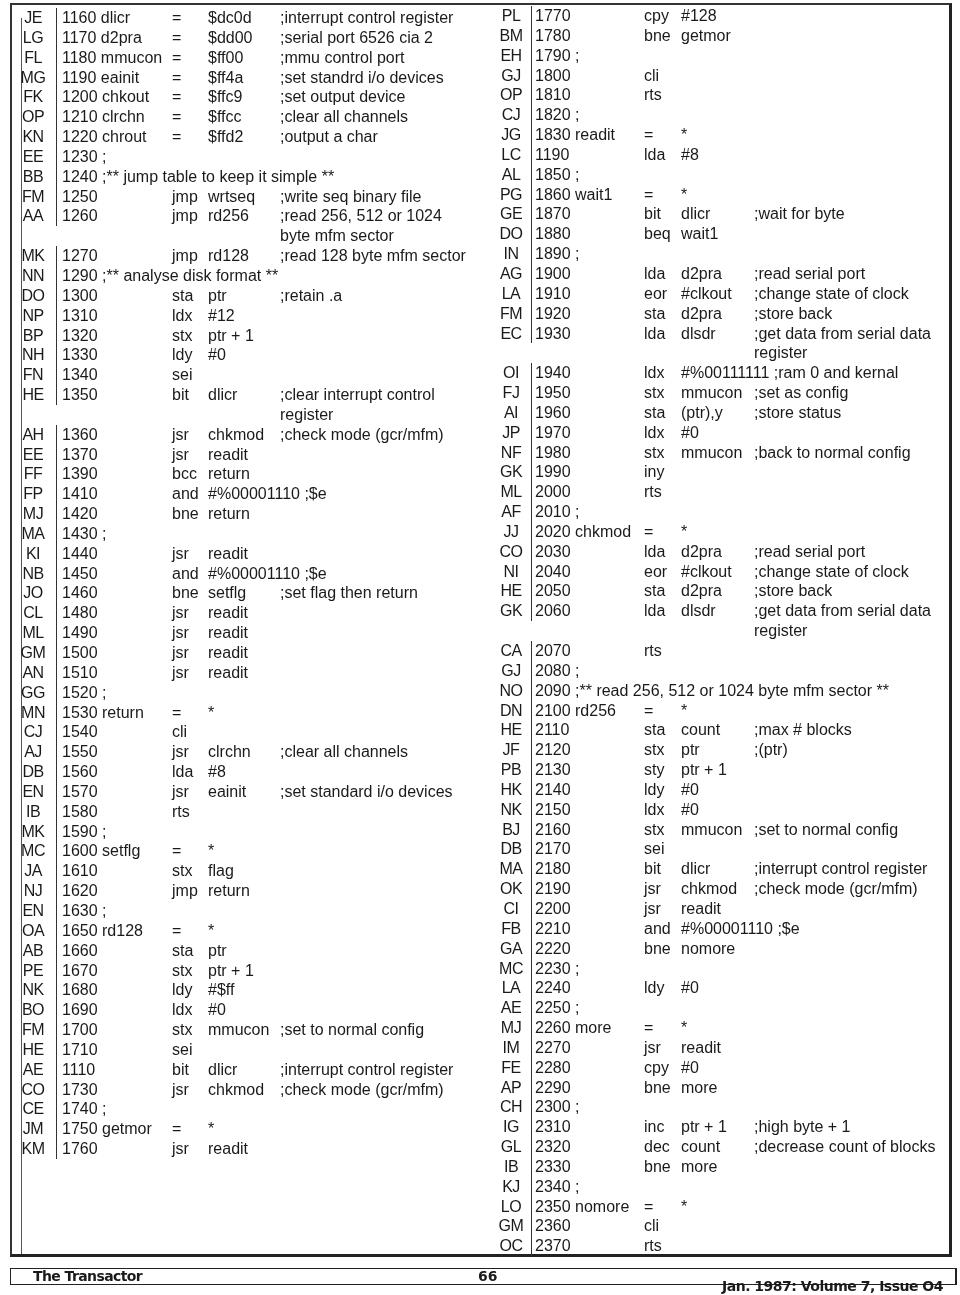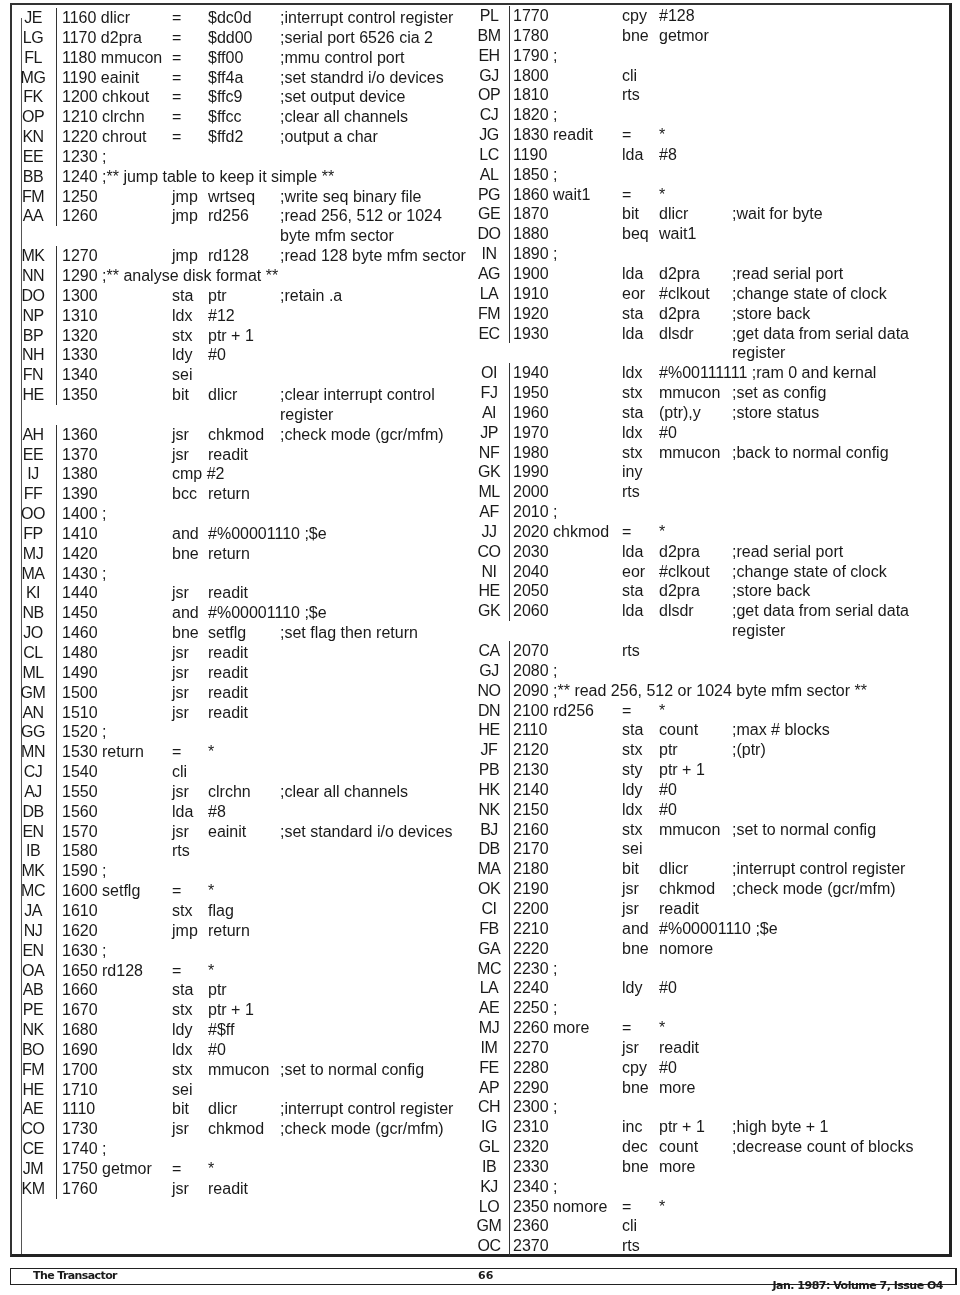--- a/index.html
+++ b/index.html
@@ -3,42 +3,42 @@
 <meta charset="utf-8">
 <style>
   html, body { margin: 0; padding: 0; background: #ffffff; }
   body { width: 960px; height: 1295px; position: relative; overflow: hidden;
          font-family: "Liberation Sans", sans-serif; color: #1a1a1a; }
   .frame { position: absolute; left: 10px; top: 3px; width: 942px; height: 1254px;
            border-top: 2px solid #333; border-left: 2px solid #333;
            border-right: 3px solid #222; border-bottom: 3px solid #222; box-sizing: border-box; }
   .col { position: absolute; top: 8px; }
   .col.left { left: 12px; width: 466px; }
-  .col.right { left: 471px; width: 450px; top: 6px; }
+  .col.right { left: 493px; width: 450px; top: 6px; }
   .row { position: relative; height: 19.85px; font-size: 16px; line-height: 19.85px; white-space: nowrap; }
   .row.wrap { height: 39.7px; }
   .chk { position: absolute; left: 0; width: 42px; text-align: center; letter-spacing: -0.5px; }
   .bar { position: absolute; left: 44px; top: 0; bottom: 0; border-left: 1.5px solid #333; }
   .row.wrap .bar { bottom: 19.85px; }
   .ln { position: absolute; left: 50px; }
   .op { position: absolute; left: 160px; }
   .arg { position: absolute; left: 196px; }
   .cmt { position: absolute; left: 268px; }
   .cmt2 { position: absolute; left: 268px; top: 19.85px; }
   .right .chk { width: 36px; }
   .right .bar { left: 38px; }
   .right .ln { left: 42px; }
   .right .op { left: 151px; }
   .right .arg { left: 188px; }
   .right .cmt { left: 261px; }
   .right .cmt2 { left: 261px; }
   .leftrule { position: absolute; left: 21px; top: 18px; height: 1236px; border-left: 1px solid #555; }
   .footer { position: absolute; left: 10px; top: 1268px; width: 947px; height: 17px;
             border: 1.5px solid #222; border-right-width: 2px; box-sizing: border-box;
-            font-family: "DejaVu Sans", sans-serif; font-weight: bold; font-size: 11px; line-height: 14px; }
+            font-family: "DejaVu Sans", sans-serif; font-weight: bold; font-size: 14px; line-height: 14px; }
   .footer .pub { position: absolute; left: 22px; letter-spacing: -0.6px; }
   .footer .page { position: absolute; left: 467px; }
   .footer .issue { position: absolute; right: 12px; letter-spacing: -0.5px; margin-top: 10px; }
 </style>
 </head>
 <body>
 
 <div class="frame"></div>
 <div class="leftrule"></div>
 
@@ -207,41 +207,25 @@
     </div>
     <div class="row">
       <span class="chk">EE</span>
       <span class="bar"></span>
       <span class="ln">1370</span>
       <span class="op">jsr</span>
       <span class="arg">readit</span>
       <span class="cmt"></span>
     </div>
     <div class="row">
-      <span class="chk">IJ</span>
-      <span class="bar"></span>
-      <span class="ln">1380</span>
-      <span class="op">cmp #2</span>
-      <span class="arg"></span>
-      <span class="cmt"></span>
-    </div>
-    <div class="row">
       <span class="chk">FF</span>
       <span class="bar"></span>
       <span class="ln">1390</span>
       <span class="op">bcc</span>
       <span class="arg">return</span>
-      <span class="cmt"></span>
-    </div>
-    <div class="row">
-      <span class="chk">OO</span>
-      <span class="bar"></span>
-      <span class="ln">1400 ;</span>
-      <span class="op"></span>
-      <span class="arg"></span>
       <span class="cmt"></span>
     </div>
     <div class="row">
       <span class="chk">FP</span>
       <span class="bar"></span>
       <span class="ln">1410</span>
       <span class="op">and</span>
       <span class="arg">#%00001110 ;$e</span>
       <span class="cmt"></span>
     </div>

